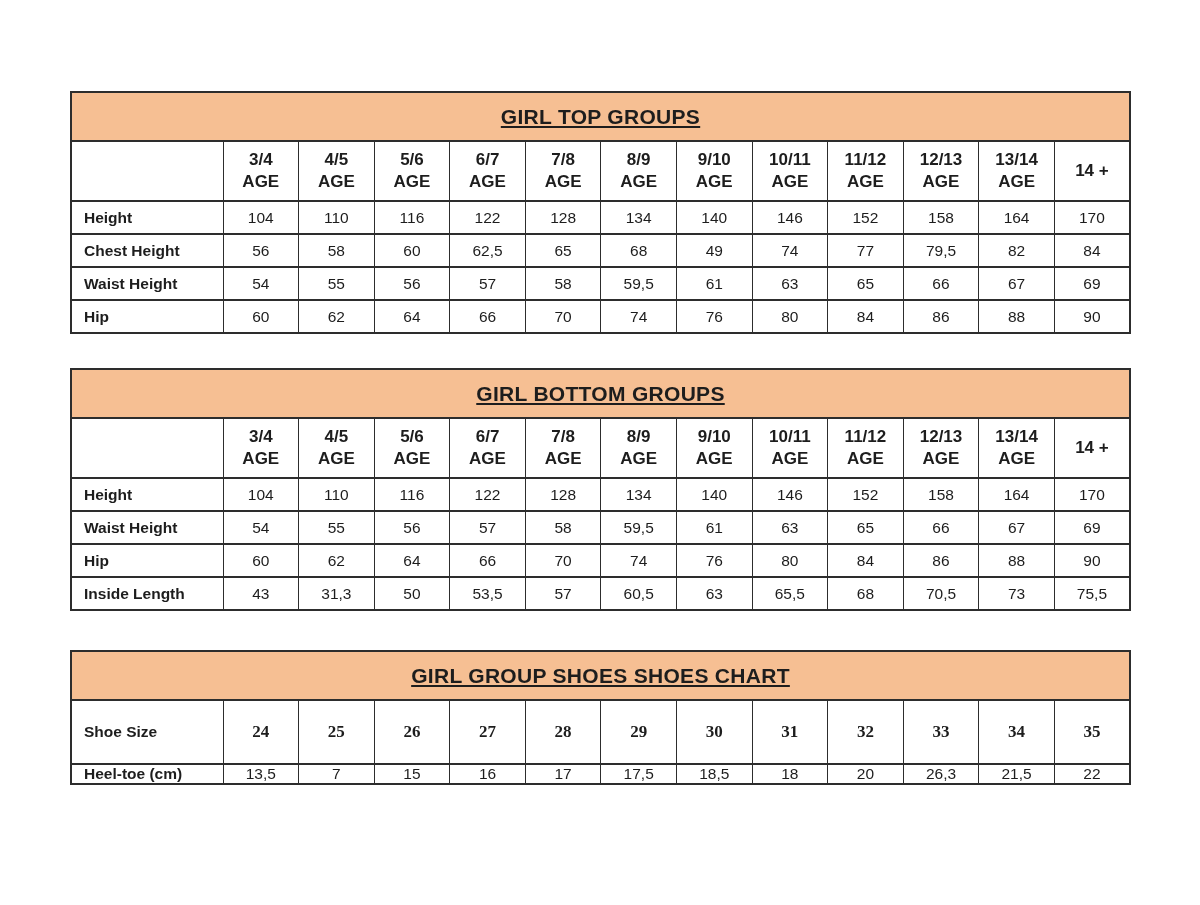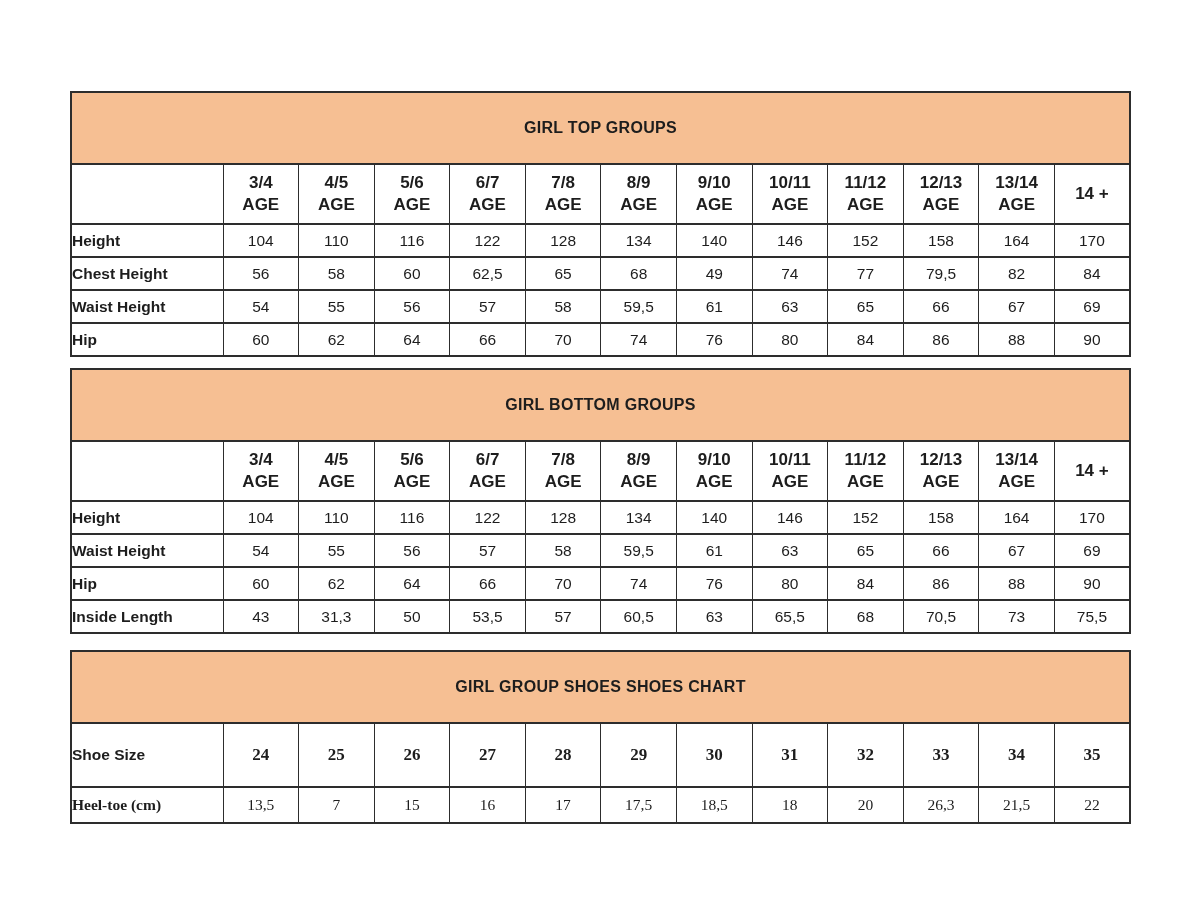--- a/index.html
+++ b/index.html
@@ -16,27 +16,28 @@
     overflow: hidden;
   }
   .page { position: relative; width: 1200px; height: 905px; background: #ffffff; }
 
   .chart { position: absolute; left: 70px; width: 1061px; }
   #t0 { top: 91px; }
   #t1 { top: 368px; }
   #t2 { top: 650px; }
 
   .title-band {
-    height: 72px;
+    height: 49px;
     background: var(--header-bg);
     border: 2px solid var(--border);
     border-bottom: none;
     display: flex; align-items: center; justify-content: center;
-    font-size: 16px; font-weight: 700; letter-spacing: 0.3px;
+    font-size: 21px; font-weight: 700; letter-spacing: 0.3px;
     color: var(--text);
+    text-decoration: underline;
   }
 
   table {
     width: 100%;
     border-collapse: collapse;
     table-layout: fixed;
     border: 2px solid var(--border);
   }
   col.c-label { width: 152px; }
 
@@ -55,29 +56,30 @@
   tr.data-row td { height: 33px; }
 
   th.age-cell {
     font-weight: 700;
     font-size: 17px;
     line-height: 1.3;
     white-space: pre-line;
   }
   .label-cell {
     text-align: left;
+    padding-left: 12px;
     font-weight: 700;
     font-size: 15.5px;
   }
   .value-cell { font-weight: 400; }
 
   
   #t2 tbody tr:first-child td { height: 64px; }
   #t2 tbody tr:first-child td.value-cell { font-weight: 700; font-size: 17px; font-family: Liberation Serif, serif; }
-  #t2 tbody tr:last-child td { height: 36px; font-family: Liberation Serif, serif; }
+  #t2 tbody tr:last-child td { height: 20px; }
 </style>
 </head>
 <body>
 
 <div class="page">
 
   <section class="chart" id="t0">
     <div class="title-band">GIRL TOP GROUPS</div>
     <table>
       <colgroup>

